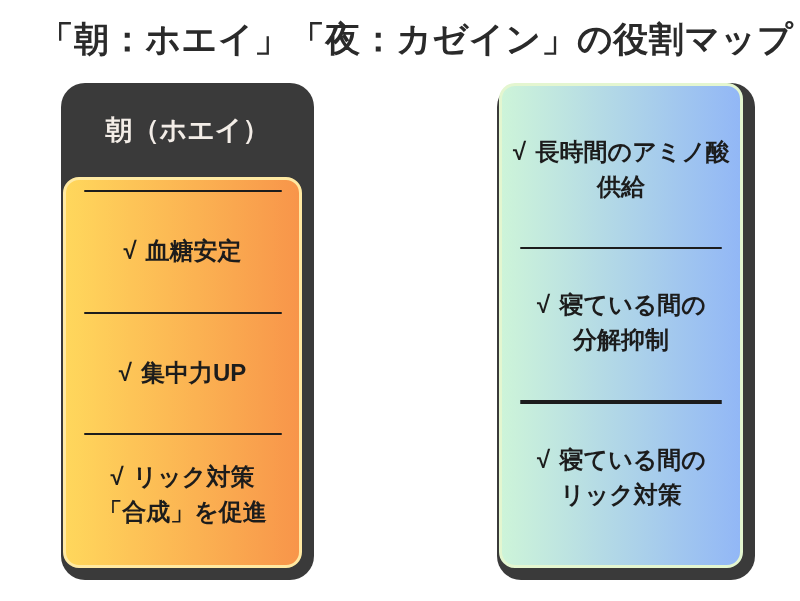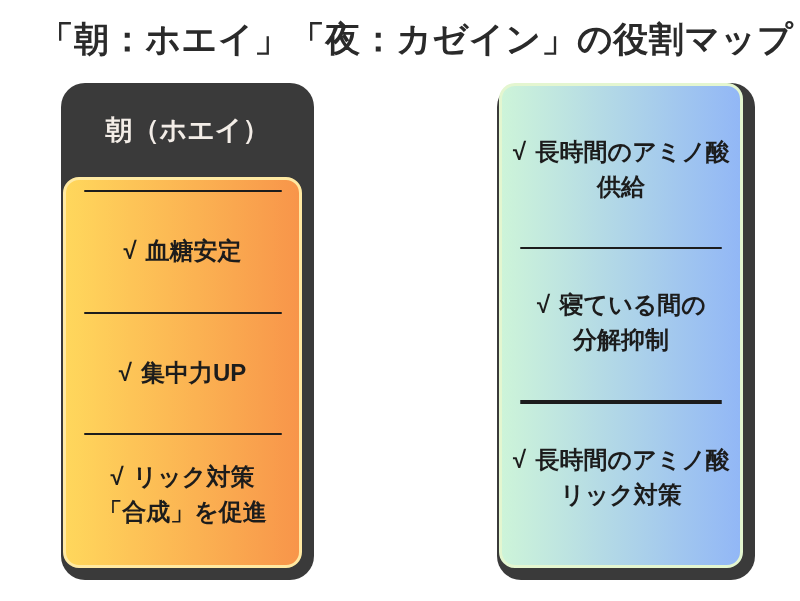--- a/index.html
+++ b/index.html
@@ -142,20 +142,20 @@
 
       <div class="benefit-item">
         <span class="inner"><span class="check-icon">√</span><span class="benefit-label">寝ている間の
 分解抑制</span></span>
       </div>
       <div class="divider"></div>
 
       <div class="divider"></div>
 
       <div class="benefit-item">
-        <span class="inner"><span class="check-icon">√</span><span class="benefit-label">長時間のアミノ酸
+        <span class="inner"><span class="check-icon">√</span><span class="benefit-label">寝ている間の
 リック対策</span></span>
       </div>
 
     </div>
   </div>
 
 </div>
 
 </body></html>

